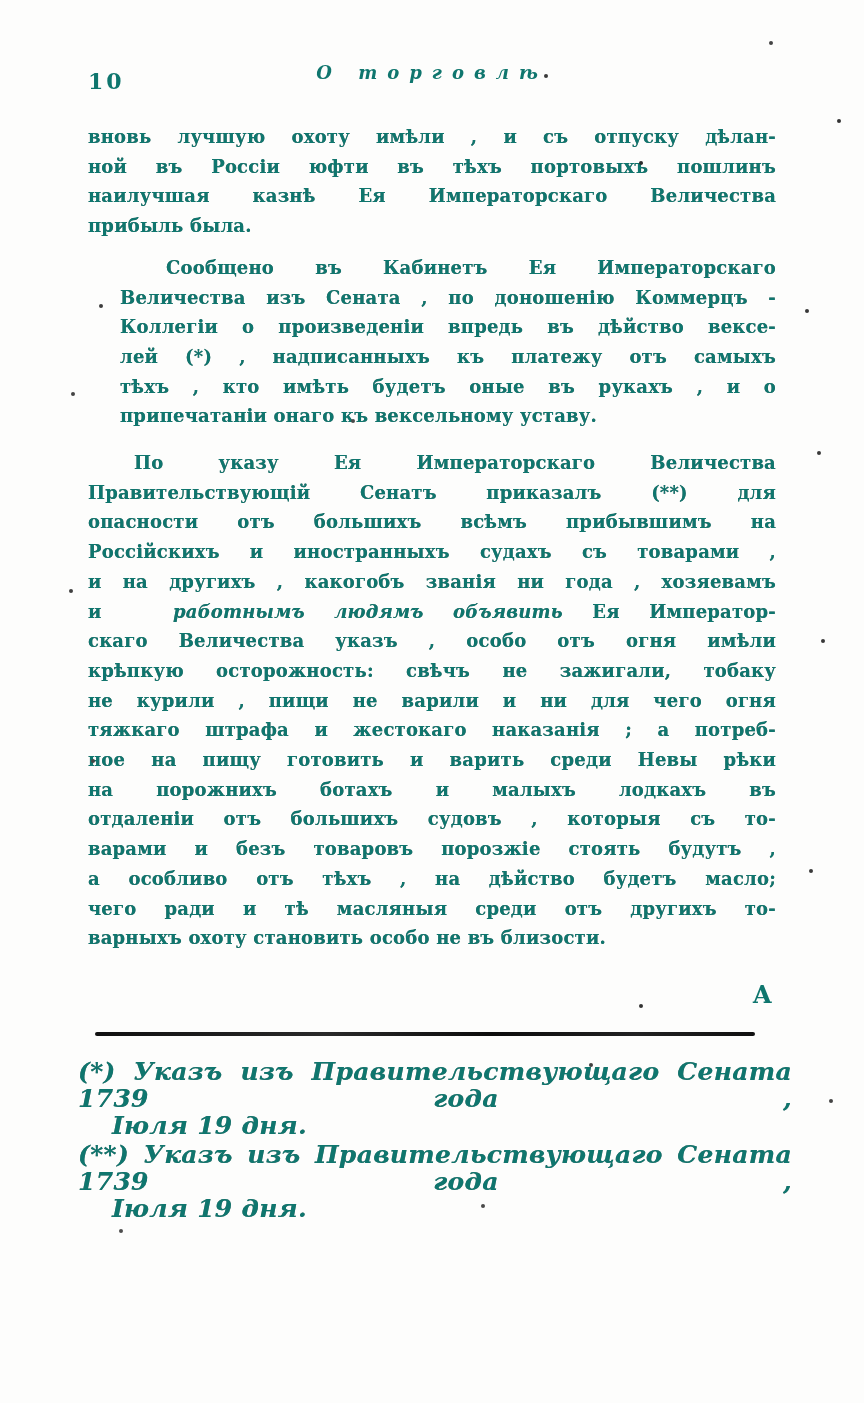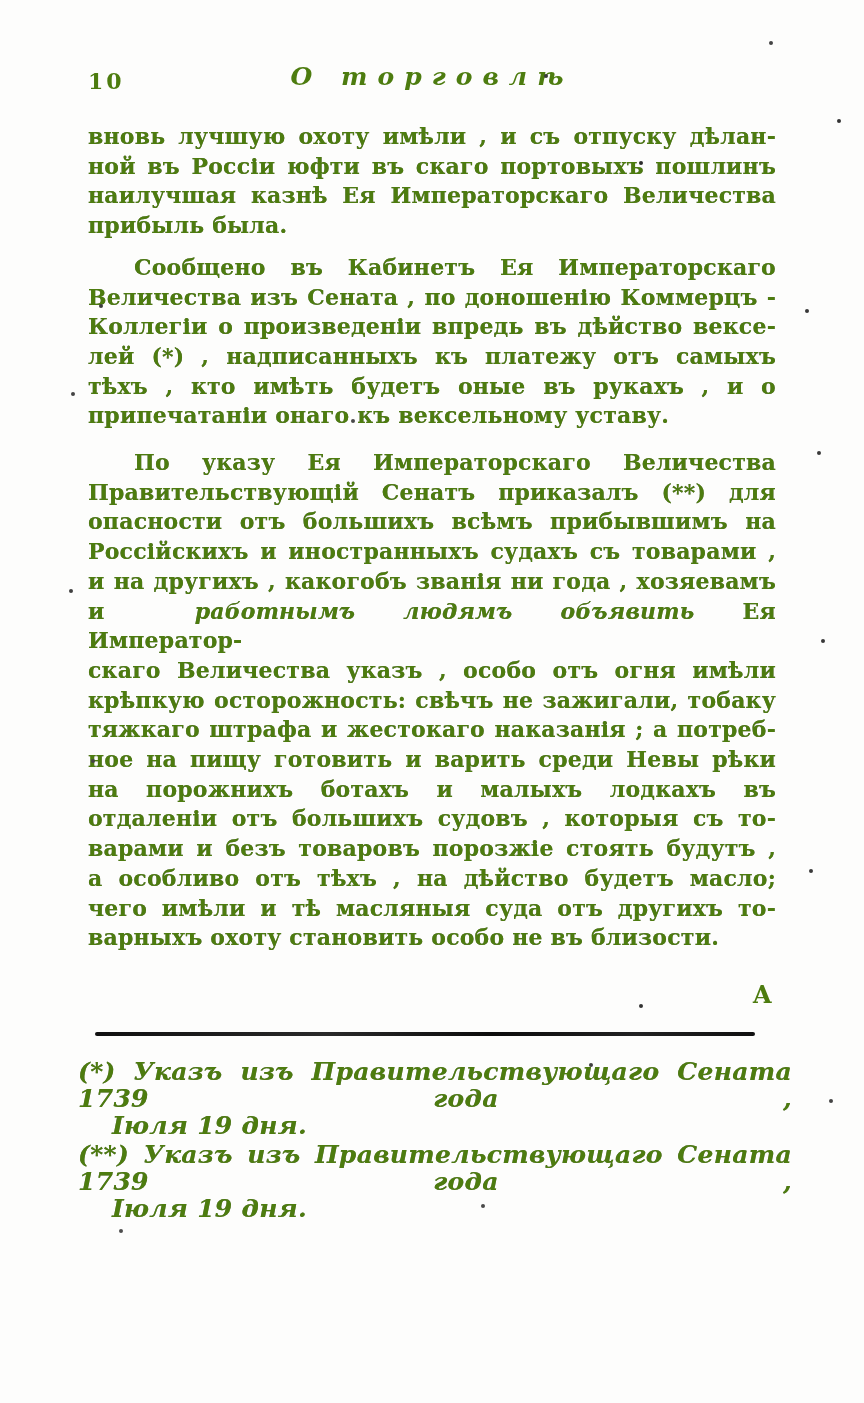--- a/index.html
+++ b/index.html
@@ -12,31 +12,31 @@
     overflow:hidden;
   }
   .pageno {
     position:absolute; left:88px; top:68px;
     font-size:22px; font-weight:bold; letter-spacing:3px;
   }
   .running-title {
     position:absolute; left:88px; top:62px; width:688px;
     text-align:center;
     font-style:italic; font-weight:600;
-    font-size:25px; letter-spacing:10px;
+    font-size:18px; letter-spacing:10px;
   }
   .body-block {
     position:absolute; left:88px; top:122px; width:688px;
-    font-size:22px; line-height:29.7px;
+    font-size:18px; line-height:29.7px;
     font-weight:bold;
     letter-spacing:0.2px;
     text-shadow:0 0 0.5px rgba(20,20,20,0.55);
   }
   .para { margin:0; }
-  .para.p2 { margin-top:12px; }
+  .para.p2 { margin-top:12px;margin-left:32px; }
   .para.p3 { margin-top:17px; }
   .tline { text-align:justify; text-align-last:justify; }
   .tline.last { text-align-last:left; }
   .tline.ind { padding-left:46px; }
   .catchword {
     position:absolute; left:88px; top:980px; width:684px;
     text-align:right;
     font-size:24px; font-weight:bold;
   }
   .fnrule {
@@ -77,58 +77,59 @@
       590px 1064px 0 1px #3f3f3f,
       830px 1100px 0 1px #444,
       482px 1205px 0 1px #4a4a4a,
       120px 1230px 0 1px #4d4d4d;
   }
   i { font-style:italic;margin-left:42px; }
 </style>
 </head>
 <body>
 
-<div class="page" style="background: rgb(253, 253, 252); color: #4d7c0f;">
+<div class="page" style="background: rgb(253, 253, 252); color: #0f766e;">
 
   <div class="pageno">10</div>
 
   <div class="running-title">О торговлѣ</div>
 
   <div class="body-block">
     <div>
         <div class="para p1">
           <div class="tline">вновь лучшую охоту имѣли , и съ отпуску дѣлан-</div>
-          <div class="tline">ной въ Россіи юфти въ скаго портовыхъ пошлинъ</div>
+          <div class="tline">ной въ Россіи юфти въ тѣхъ портовыхъ пошлинъ</div>
           <div class="tline">наилучшая казнѣ Ея Императорскаго Величества</div>
           <div class="tline last">прибыль была.</div>
         </div>
         <div class="para p2">
           <div class="tline ind">Сообщено въ Кабинетъ Ея Императорскаго</div>
           <div class="tline">Величества изъ Сената , по доношенію Коммерцъ -</div>
           <div class="tline">Коллегіи о произведеніи впредь въ дѣйство вексе-</div>
           <div class="tline">лей (*) , надписанныхъ къ платежу отъ самыхъ</div>
           <div class="tline">тѣхъ , кто имѣть будетъ оные въ рукахъ , и о</div>
           <div class="tline last">припечатаніи онаго къ вексельному уставу.</div>
         </div>
         <div class="para p3">
           <div class="tline ind">По указу Ея Императорскаго Величества</div>
           <div class="tline">Правительствующій Сенатъ приказалъ (**) для</div>
           <div class="tline">опасности отъ большихъ всѣмъ прибывшимъ на</div>
           <div class="tline">Россійскихъ и иностранныхъ судахъ съ товарами ,</div>
           <div class="tline">и на другихъ , какогобъ званія ни года , хозяевамъ</div>
           <div class="tline"><span>и </span><i>работнымъ людямъ объявить</i><span> Ея Император-</span></div>
           <div class="tline">скаго Величества указъ , особо отъ огня имѣли</div>
           <div class="tline">крѣпкую осторожность: свѣчъ не зажигали, тобаку</div>
+          <div class="tline">не курили , пищи не варили и ни для чего огня</div>
           <div class="tline">тяжкаго штрафа и жестокаго наказанія ; а потреб-</div>
           <div class="tline">ное на пищу готовить и варить среди Невы рѣки</div>
           <div class="tline">на порожнихъ ботахъ и малыхъ лодкахъ въ</div>
           <div class="tline">отдаленіи отъ большихъ судовъ , которыя съ то-</div>
           <div class="tline">варами и безъ товаровъ порозжіе стоять будутъ ,</div>
           <div class="tline">а особливо отъ тѣхъ , на дѣйство будетъ масло;</div>
-          <div class="tline">чего имѣли и тѣ масляныя суда отъ другихъ то-</div>
+          <div class="tline">чего ради и тѣ масляныя среди отъ другихъ то-</div>
           <div class="tline last">варныхъ охоту становить особо не въ близости.</div>
         </div>
       </div>
   </div>
 
   <div class="catchword">А</div>
 
   <div class="fnrule"></div>
 
   <div class="footnotes">

